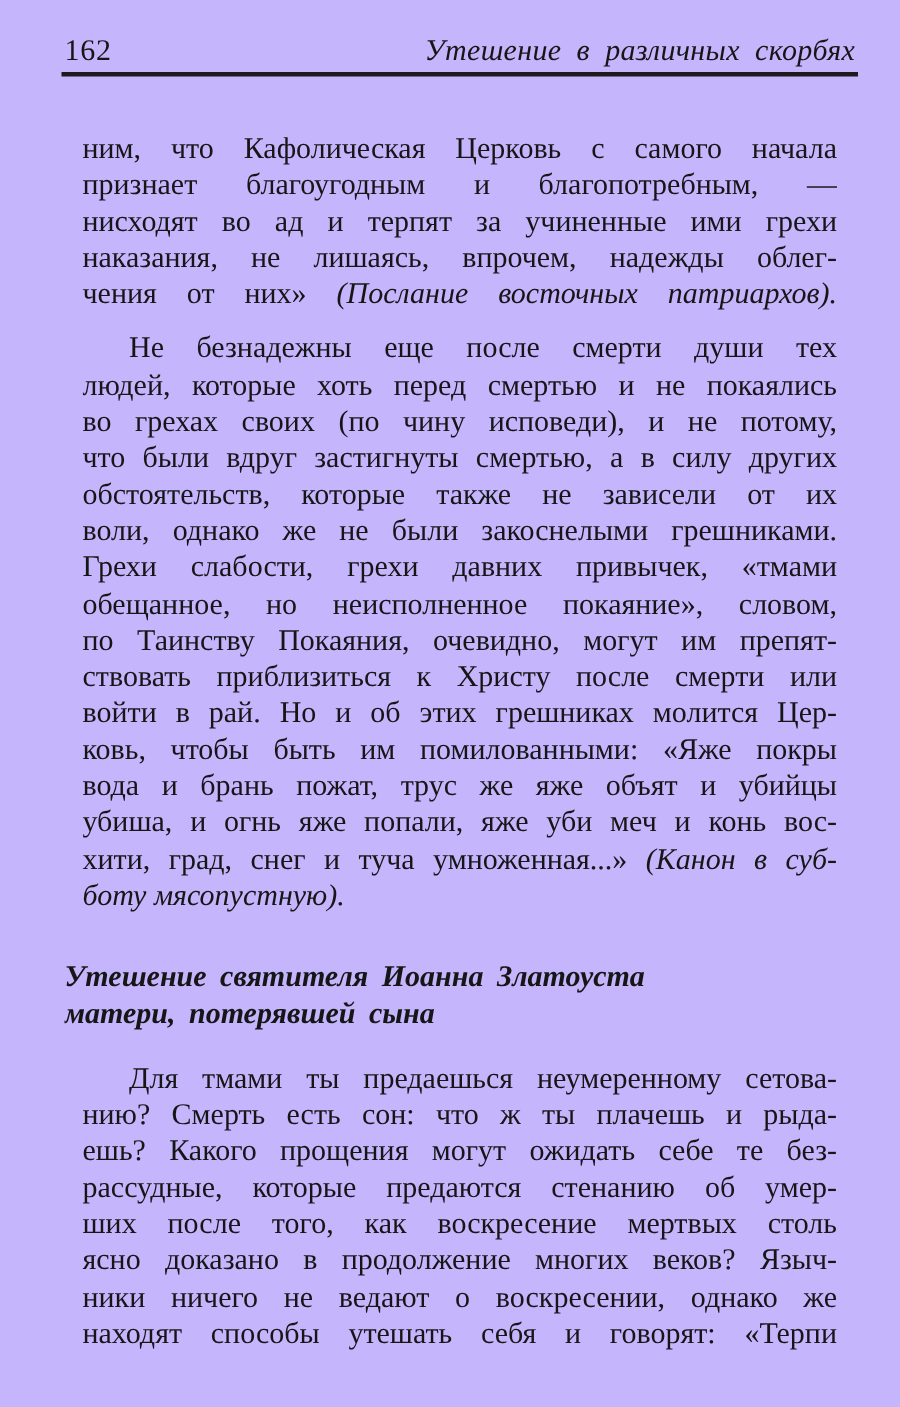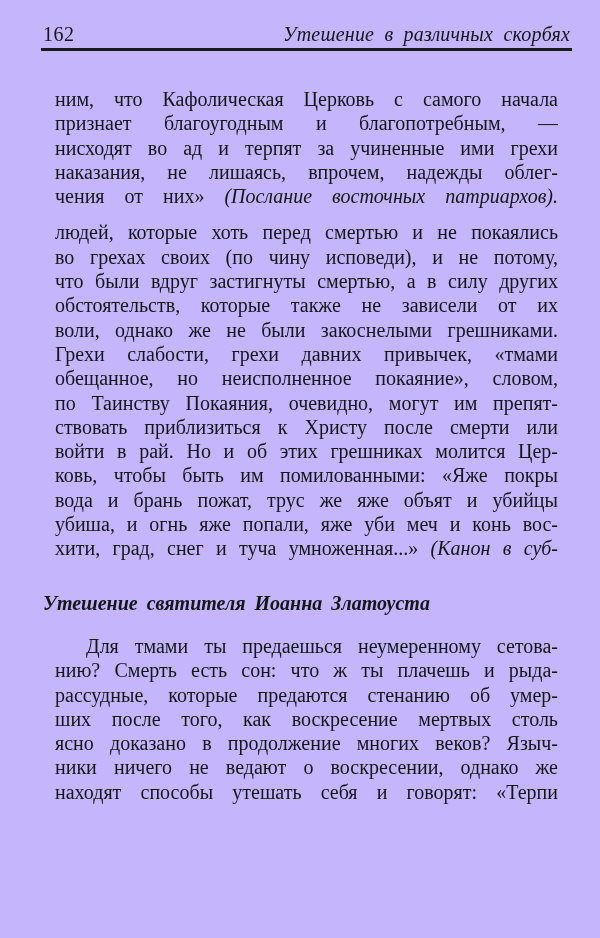--- a/index.html
+++ b/index.html
@@ -103,41 +103,45 @@
 
   <div class="page-body">
       <div class="paragraph">
         <div class="line just"><span>ним, что Кафолическая Церковь с самого начала</span></div>
         <div class="line just"><span>признает благоугодным и благопотребным, —</span></div>
         <div class="line just"><span>нисходят во ад и терпят за учиненные ими грехи</span></div>
         <div class="line just"><span>наказания, не лишаясь, впрочем, надежды облег-</span></div>
         <div class="line just"><span>чения от них» </span><span class="it">(Послание восточных патриархов).</span></div>
       </div>
       <div class="paragraph">
+        <div class="line just indent"><span>Не безнадежны еще после смерти души тех</span></div>
         <div class="line just"><span>людей, которые хоть перед смертью и не покаялись</span></div>
         <div class="line just"><span>во грехах своих (по чину исповеди), и не потому,</span></div>
         <div class="line just"><span>что были вдруг застигнуты смертью, а в силу других</span></div>
         <div class="line just"><span>обстоятельств, которые также не зависели от их</span></div>
         <div class="line just"><span>воли, однако же не были закоснелыми грешниками.</span></div>
         <div class="line just"><span>Грехи слабости, грехи давних привычек, «тмами</span></div>
         <div class="line just"><span>обещанное, но неисполненное покаяние», словом,</span></div>
         <div class="line just"><span>по Таинству Покаяния, очевидно, могут им препят-</span></div>
         <div class="line just"><span>ствовать приблизиться к Христу после смерти или</span></div>
         <div class="line just"><span>войти в рай. Но и об этих грешниках молится Цер-</span></div>
         <div class="line just"><span>ковь, чтобы быть им помилованными: «Яже покры</span></div>
         <div class="line just"><span>вода и брань пожат, трус же яже объят и убийцы</span></div>
         <div class="line just"><span>убиша, и огнь яже попали, яже уби меч и конь вос-</span></div>
         <div class="line just"><span>хити, град, снег и туча умноженная...» </span><span class="it">(Канон в суб-</span></div>
+        <div class="line"><span class="it">боту мясопустную).</span></div>
       </div>
       <div class="heading">
         <div class="line"><span class="it">Утешение святителя Иоанна Златоуста</span></div>
+        <div class="line"><span class="it">матери, потерявшей сына</span></div>
       </div>
       <div class="paragraph">
         <div class="line just indent"><span>Для тмами ты предаешься неумеренному сетова-</span></div>
         <div class="line just"><span>нию? Смерть есть сон: что ж ты плачешь и рыда-</span></div>
+        <div class="line just"><span>ешь? Какого прощения могут ожидать себе те без-</span></div>
         <div class="line just"><span>рассудные, которые предаются стенанию об умер-</span></div>
         <div class="line just"><span>ших после того, как воскресение мертвых столь</span></div>
         <div class="line just"><span>ясно доказано в продолжение многих веков? Языч-</span></div>
         <div class="line just"><span>ники ничего не ведают о воскресении, однако же</span></div>
         <div class="line just"><span>находят способы утешать себя и говорят: «Терпи</span></div>
       </div>
     </div>
 
 </div>
 

